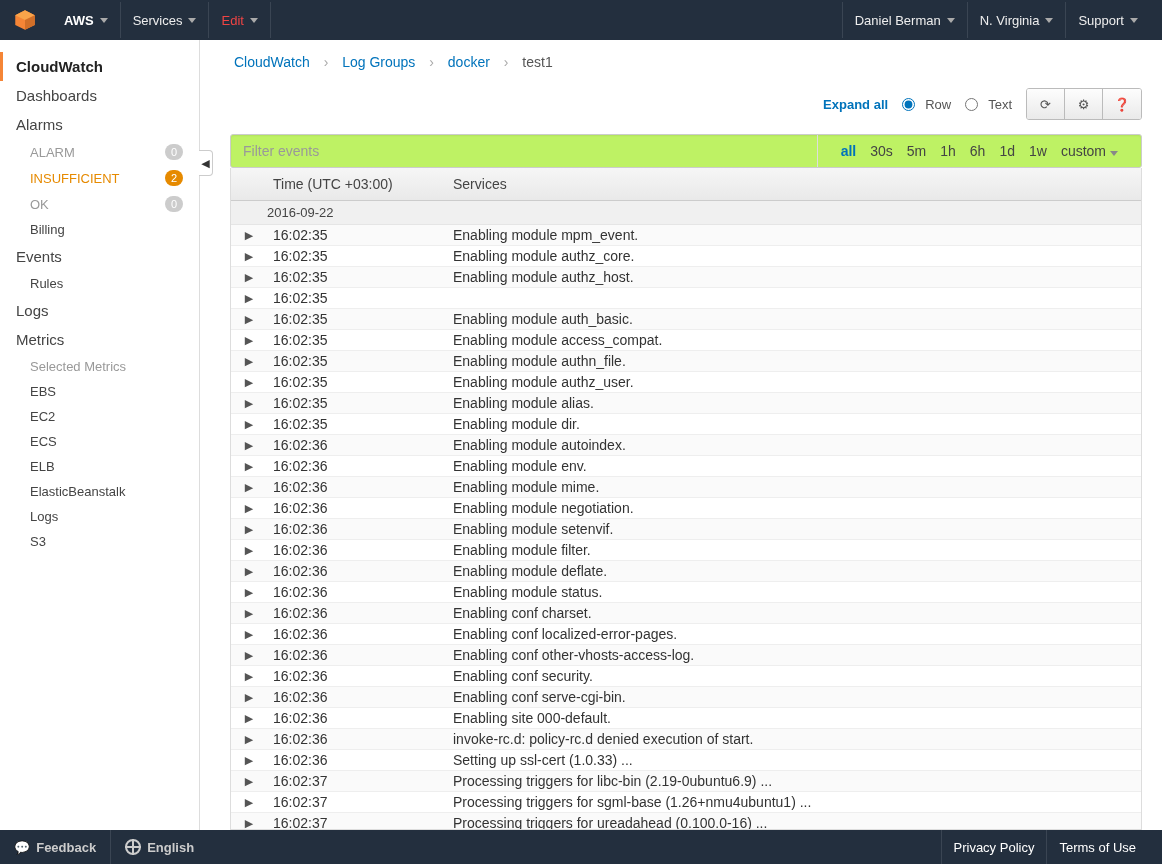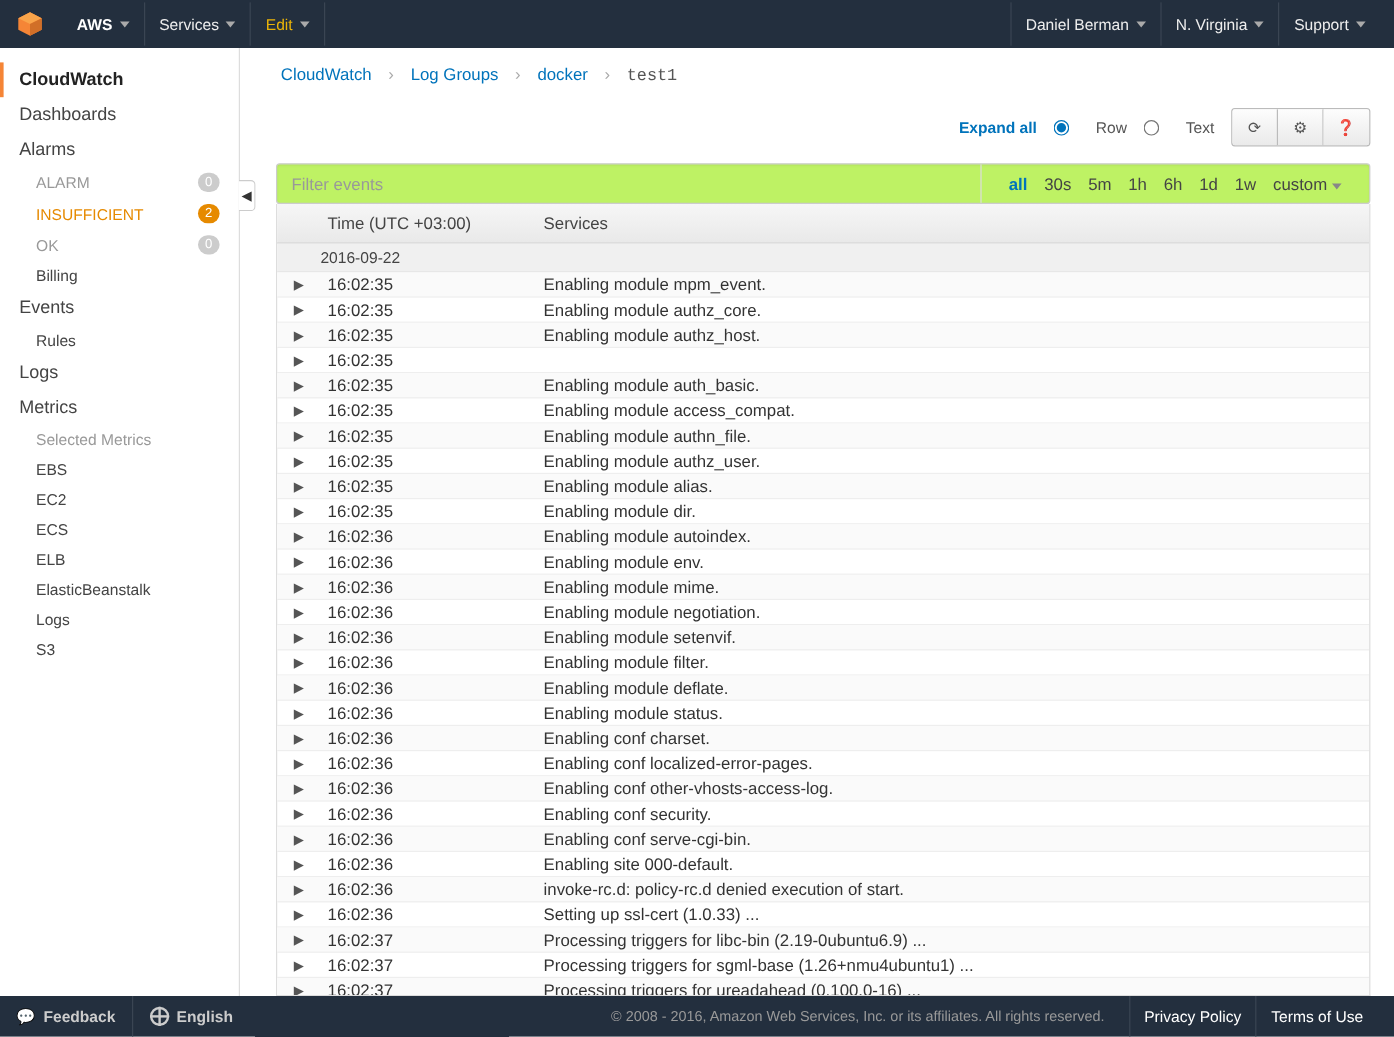--- a/index.html
+++ b/index.html
@@ -4,21 +4,21 @@
 <style>
   * { box-sizing: border-box; margin: 0; padding: 0; }
   body { font-family: "Helvetica Neue", Helvetica, Arial, sans-serif; font-size: 13px; color: #333; background: #fff; width: 1162px; height: 864px; overflow: hidden; display: flex; flex-direction: column; }
   
   
   .topnav { background: #232f3e; height: 40px; display: flex; align-items: center; padding: 0 12px; color: #ccc; font-size: 13px; }
   .topnav .logo { width: 26px; height: 26px; margin-right: 14px; display: flex; align-items: center; }
   .topnav .logo svg { width: 26px; height: 22px; }
   .topnav .nav-item { padding: 4px 12px; height: 36px; display: flex; align-items: center; cursor: pointer; color: #eee; border-right: 1px solid #3a4553; }
   .topnav .nav-item.aws { font-weight: bold; color: #fff; }
-  .topnav .nav-item.edit { color: #eab308; text-align: right; }
+  .topnav .nav-item.edit { color: #ef4444; text-align: right; }
   .topnav .spacer { flex: 1; }
   .topnav .nav-item.right { border-left: 1px solid #3a4553; border-right: none; }
   .caret-down { display:inline-block; margin-left:6px; width:0; height:0; border-left:4px solid transparent; border-right:4px solid transparent; border-top:5px solid #aaa; }
   
   
   .body { flex: 1; display: flex; overflow: hidden; }
   
   
   .sidebar { width: 200px; background: #fff; border-right: 1px solid #ddd; padding-top: 12px; position: relative; }
   .sidebar .collapse-tab { position: absolute; right: -14px; top: 110px; width: 14px; height: 26px; background: #fff; border: 1px solid #ccc; border-left: none; border-radius: 0 4px 4px 0; display:flex; align-items:center; justify-content:center; cursor:pointer; font-size:11px;}
@@ -28,26 +28,26 @@
   .sidebar .subitem.orange { color: #e68a00; }
   .sidebar .subitem.dark { color: #444; }
   .sidebar .badge { background:#ccc; color:#fff; border-radius:10px; padding:0 6px; font-size:11px; min-width:18px; text-align:center; line-height:16px; height:16px;}
   .sidebar .badge.orange { background:#e68a00; }
   
   
   .main { flex: 1; display: flex; flex-direction: column; overflow: hidden; padding: 14px 20px 0 30px; }
   .breadcrumb { font-size: 14px; color: #888; margin-bottom: 18px; }
   .breadcrumb a { color: #0073bb; text-decoration: none; margin: 0 4px; }
   .breadcrumb .sep { color: #aaa; margin: 0 6px; }
-  .breadcrumb .current { color: #555; margin-left:4px;font-family:Liberation Mono, monospace;}
+  .breadcrumb .current { color: #555; margin-left:4px;}
   
   .toolbar { display: flex; align-items: center; margin-bottom: 14px; }
   .toolbar .spacer { flex: 1; }
   .toolbar .expand-all { color: #0073bb; font-weight: bold; margin-right: 14px; cursor:pointer; }
-  .toolbar .radio-group { display: flex; align-items: center; gap: 18px; margin-right: 14px; color:#555;}
+  .toolbar .radio-group { display: flex; align-items: center; gap: 6px; margin-right: 14px; color:#555;}
   .toolbar input[type=radio] { accent-color:#0073bb; margin-right:4px;}
   .toolbar .btn-group { display: flex; border: 1px solid #bbb; border-radius: 3px; overflow: hidden; }
   .toolbar .btn { width: 38px; height: 30px; background: linear-gradient(#fdfdfd,#eaeaea); border-right: 1px solid #bbb; display:flex; align-items:center; justify-content:center; cursor:pointer; color:#555;}
   .toolbar .btn:last-child { border-right: none; }
   
   .filter-bar { display: flex; border: 1px solid #ccc; border-radius: 3px; background:#bef264; box-shadow: inset 0 1px 2px rgba(0,0,0,0.07); margin-bottom:0;}
   .filter-bar input { flex:1; border:none; padding:8px 12px; font-size:14px; background:transparent; outline:none; color:#333;}
   .filter-bar input::placeholder{color:#999;}
   .filter-bar .ranges { display:flex; align-items:center; border-left:1px solid #ddd; padding:0 16px;}
   .filter-bar .range { padding:6px 7px; font-size:14px; color:#444; cursor:pointer;}
@@ -360,16 +360,15 @@
 <div class="footer">
   <div class="fb">
       <span>💬</span>
       <b>Feedback</b>
     </div>
   <div class="lang">
       <span class="globe"></span>
       <b>English</b>
     </div>
   <div class="spacer"></div>
-  <div class="copy">© 2008 - 2016, Amazon Web Services, Inc. or its affiliates. All rights reserved.</div>
   <div class="link">Privacy Policy</div>
   <div class="link">Terms of Use</div>
 </div>
 
 </body></html>

